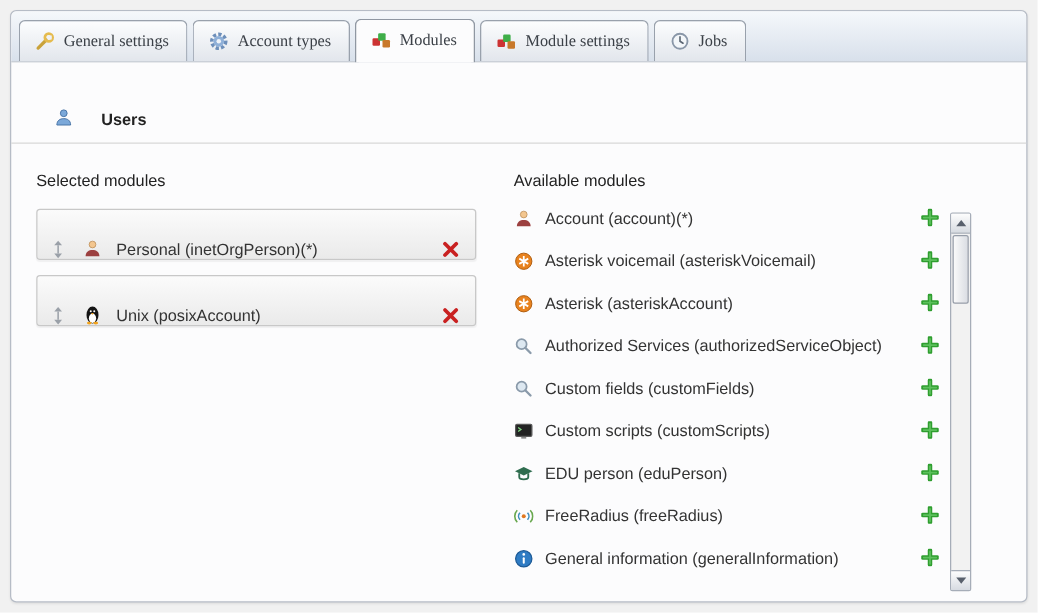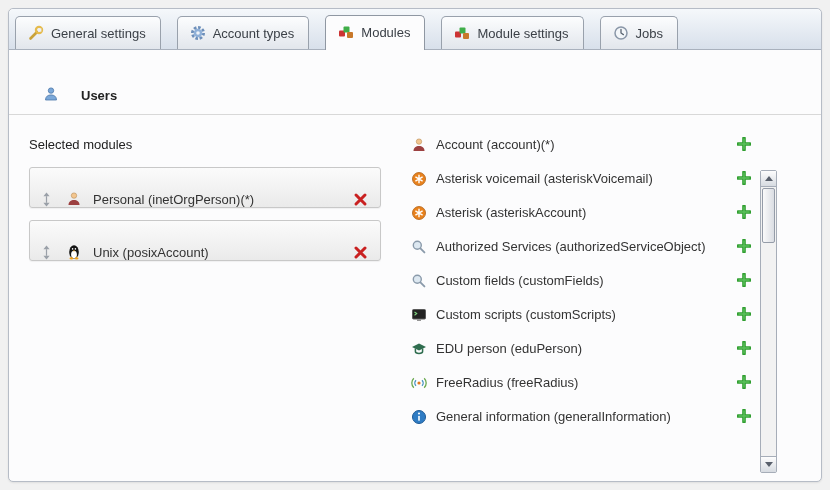--- a/index.html
+++ b/index.html
@@ -12,25 +12,26 @@
     position:relative; overflow:hidden;
   }
   .widget {
     position:absolute; left:8px; top:8px; width:814px; height:474px;
     border:1px solid #b6bcc6; border-radius:5px;
     background:#fcfcfd;
     box-shadow:0 1px 2px rgba(0,0,0,.08);
   }
   
   .tab-bar {
-    display:flex; align-items:flex-end; gap:16px;
+    display:flex; align-items:flex-end; gap:4px;
     height:41px; padding:5px 6px 0;
     background:linear-gradient(#f5f8fb,#d8e0eb);
     border-bottom:1px solid #a9b1bd;
     border-radius:5px 5px 0 0;
+    font-family:Liberation Serif, serif;
   }
   .tab {
     display:inline-flex; align-items:center; gap:7px;
     padding:8px 14px 8px 12px;
     border:1px solid #99a1ac; border-bottom:none;
     border-radius:5px 5px 0 0;
     background:linear-gradient(#fcfdfe,#e2e6ec);
     color:#3b4047; cursor:pointer; white-space:nowrap;
   }
   .tab.active {
@@ -221,20 +222,21 @@
           <span class="del">
             <svg width="15" height="15" viewBox="0 0 15 15">
                 <path d="M3 3l9 9M12 3l-9 9" stroke="#c92121" stroke-width="3" stroke-linecap="round"></path>
               </svg>
           </span>
         </div>
 
       </div>
 
       <div class="col-right">
+        <div class="col-heading">Available modules</div>
 
         <div class="avail-rows">
 
           <div class="avail-row">
             <span class="mic">
               <svg width="16" height="16" viewBox="0 0 16 16">
                   <circle cx="8" cy="4.6" r="2.7" fill="#f3c68f" stroke="#b98b54" stroke-width="0.6"></circle>
                   <path d="M2.5 14c0-3.6 2.5-5.1 5.5-5.1s5.5 1.5 5.5 5.1z" fill="#9c4040"></path>
                 </svg>
             </span>

